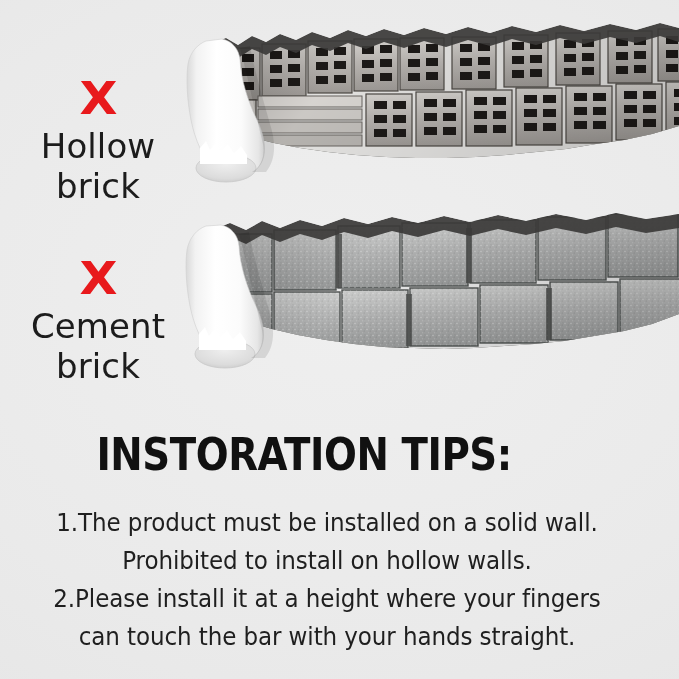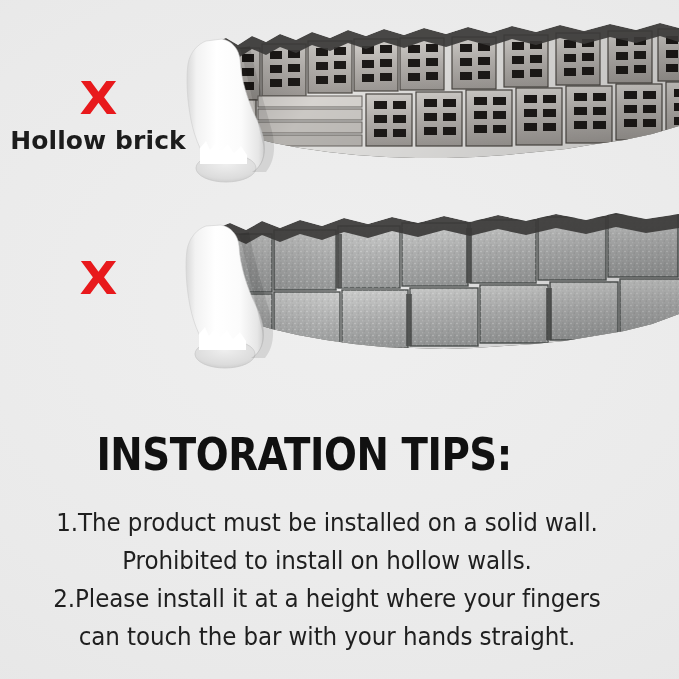--- a/index.html
+++ b/index.html
@@ -49,22 +49,22 @@
     font-size: 44px;
     line-height: 0.95;
     font-weight: 700;
     font-family: "DejaVu Sans", sans-serif;
     color: #e8191c;
     letter-spacing: -1px;
     transform: scaleX(1.12);
   }
   .label-text {
     display: block;
-    font-size: 25px;
-    font-weight: 700;
+    font-size: 34px;
+    font-weight: 400;
     color: #1c1c1c;
     letter-spacing: .1px;
     font-family: "DejaVu Sans", sans-serif;
   }
 
   
   #tips {
     position: absolute;
     left: 45px;
     top: 432px;
@@ -476,20 +476,21 @@
     </svg>
   </div>
 
   <div class="label-group" id="label-hollow">
     <span class="x-mark">X</span>
     <span class="label-text">Hollow brick</span>
   </div>
 
   <div class="label-group" id="label-cement">
     <span class="x-mark">X</span>
+    <span class="label-text">Cement brick</span>
   </div>
 
   <div id="tips">
     <div id="tips-heading">INSTORATION TIPS:</div>
     <div class="tip-line">1.The product must be installed on a solid wall.</div>
     <div class="tip-line">Prohibited to install on hollow walls.</div>
     <div class="tip-line">2.Please install it at a height where your fingers</div>
     <div class="tip-line">can touch the bar with your hands straight.</div>
   </div>
 

